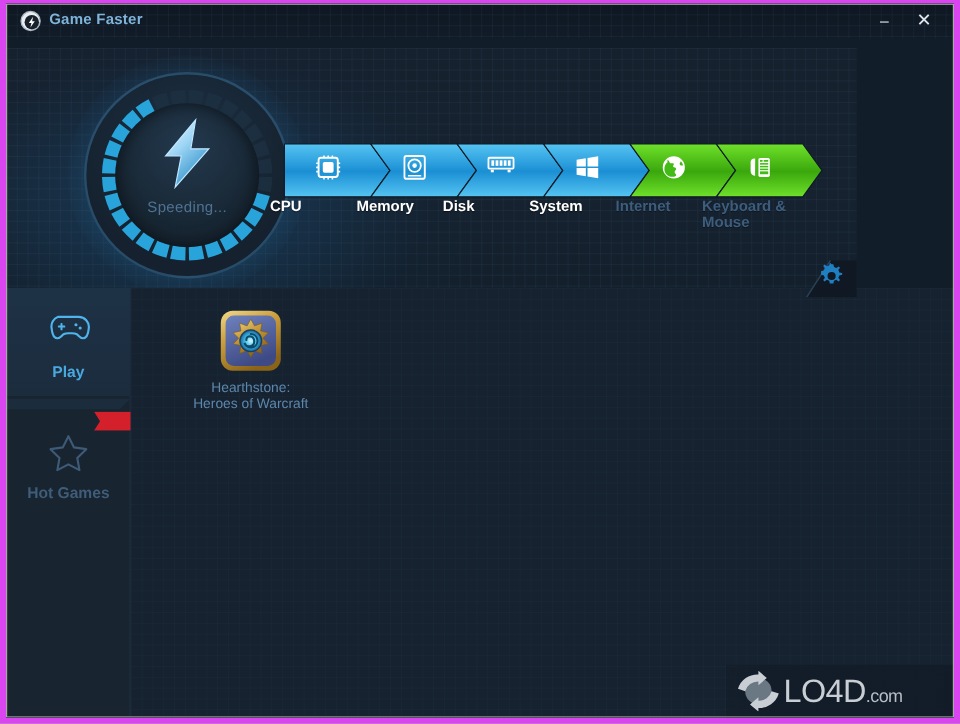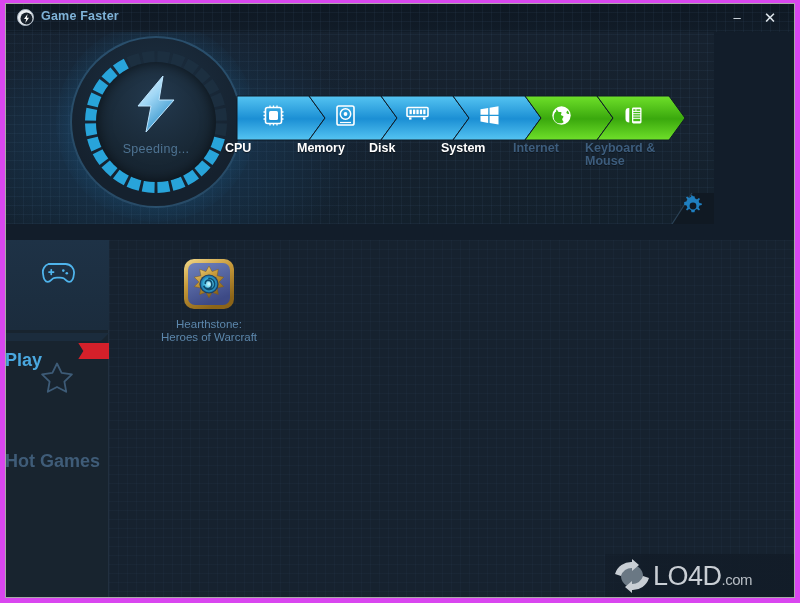--- a/index.html
+++ b/index.html
@@ -53,21 +53,21 @@
   .tb-btn {
     position: absolute; top: 6px; width: 22px; height: 18px;
     color: #dfe6ec; font-size: 14px; line-height: 18px; text-align: center;
     cursor: default;
   }
   .tb-min { right: 47px; font-size: 13px; }
   .tb-close { right: 14px; font-size: 15px; }
 
   
   .header {
-    position: absolute; left: 0; top: 13px; width: 709px; height: 208px;
+    position: absolute; left: 0; top: 37px; width: 709px; height: 208px;
     background:
       radial-gradient(ellipse 330px 200px at 150px 130px, rgba(30,90,140,.45) 0%, rgba(18,40,65,.10) 62%, rgba(0,0,0,0) 78%),
       linear-gradient(180deg,#16212e 0%, #16222f 55%, #13202c 100%);
     overflow: hidden;
   }
 
   
   .gauge { position: absolute; left: 65px; top: 20px; width: 172px; height: 172px; }
   .gauge .glow {
     position:absolute; left:-14px; top:-14px; width:200px; height:200px; border-radius:50%;
@@ -116,22 +116,22 @@
   .sidebar {
     position:absolute; left:0; top:0; width:104px; height:358px;
     background:#18242f;
     border-right:1px solid #223040;
   }
   .side-item {
     position:relative; width:104px; height:90px; cursor:default;
   }
   .side-item .si-ico { position:absolute; left:0; top:20px; width:104px; text-align:center; }
   .side-item .si-lbl {
-    position:absolute; left:0; top:62px; width:104px; 
-    font-size:18px; font-weight:bold;margin-top:48px;
+    position:absolute; left:0; top:62px; width:104px; text-align:center;
+    font-size:13px; font-weight:bold;
   }
   .side-item.active {
     background: linear-gradient(180deg,#1e3246 0%, #1b2c3d 100%);
   }
   .side-item.active .si-lbl { color:#4aa8e0; }
   .side-item .si-lbl { color:#3f5c78; }
   .side-notch {
     position:absolute; left:0; top:90px; width:104px; height:11px;
     overflow:hidden;
   }

